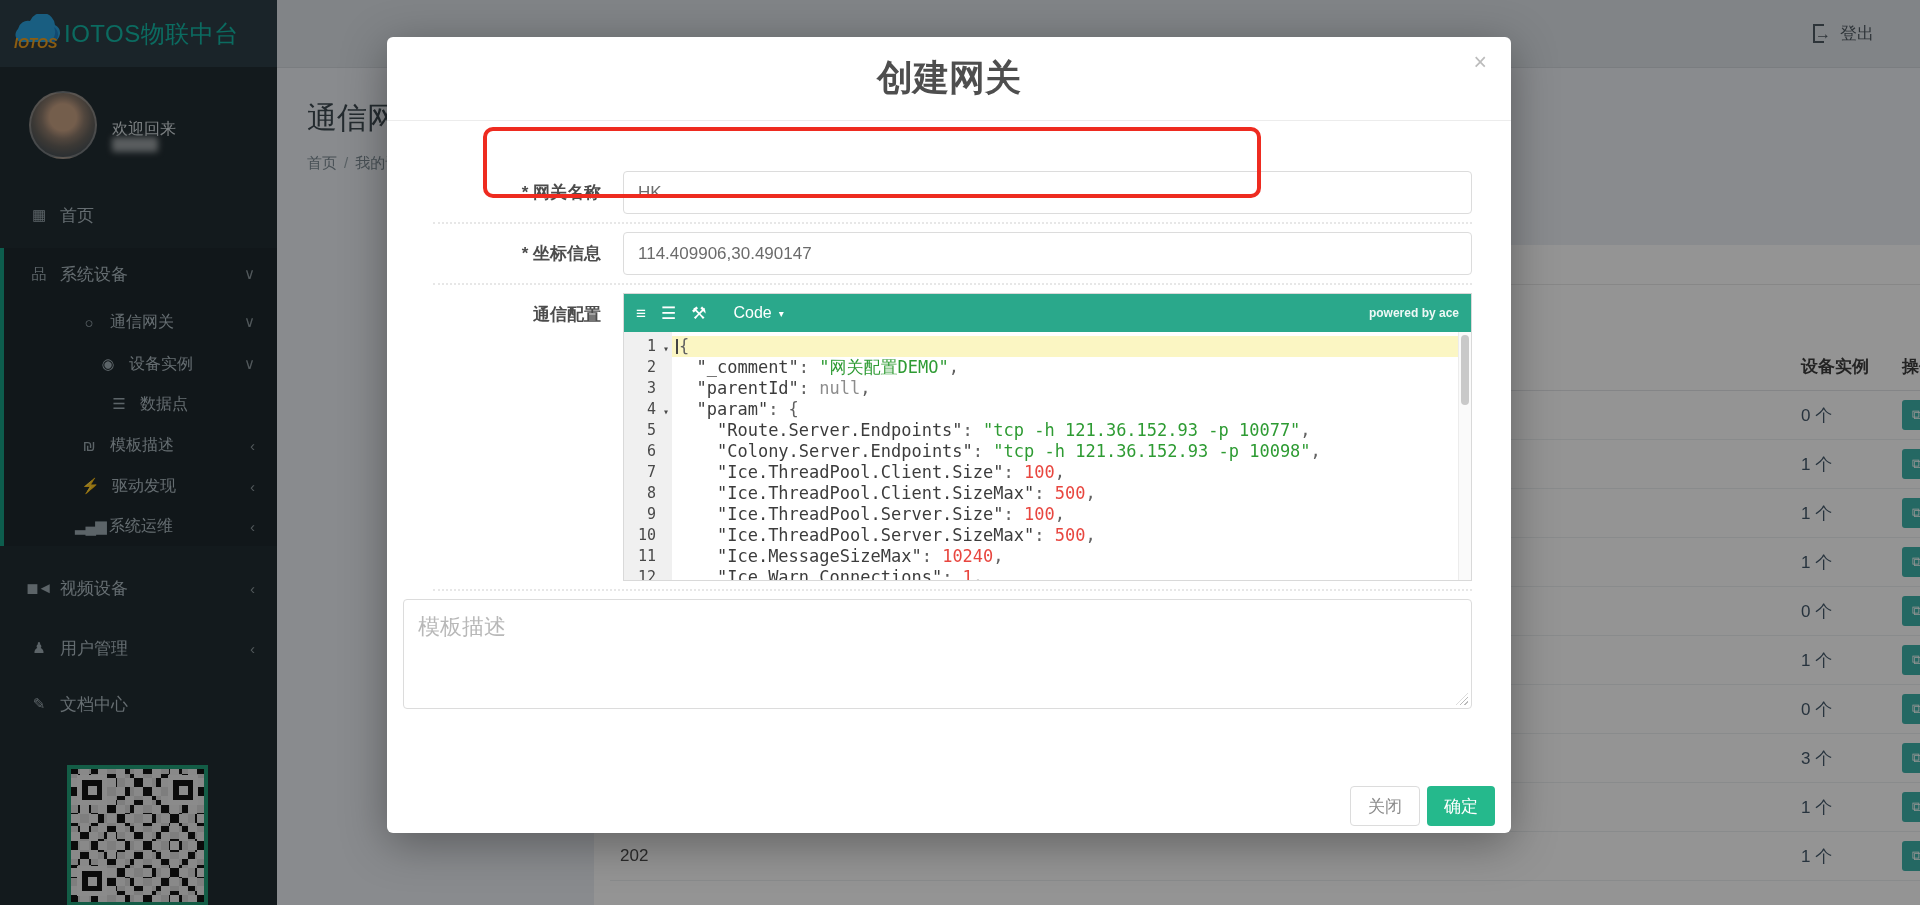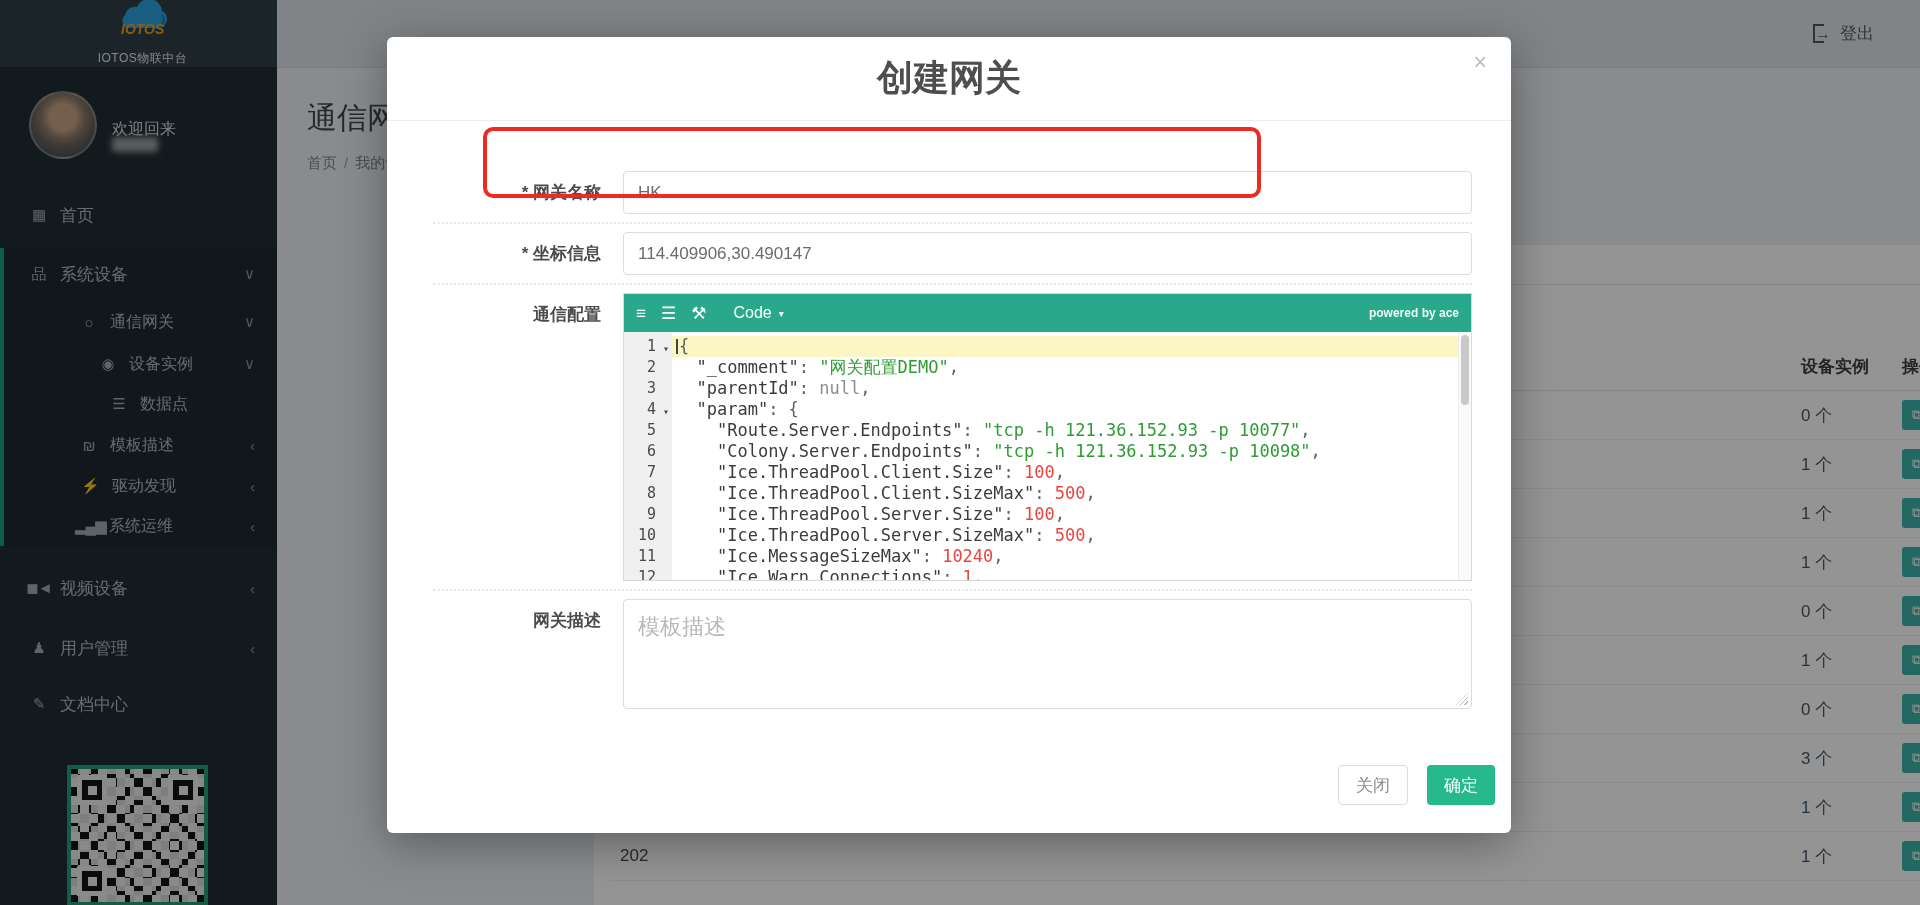--- a/index.html
+++ b/index.html
@@ -1,22 +1,22 @@
 <!DOCTYPE html>
 <html><head>
 <meta charset="utf-8">
 <style>
   html,body{margin:0;padding:0;background:#555;}
   .stage{position:relative;width:1920px;height:905px;overflow:hidden;background:#ecf0f5;
          font-family:"Liberation Sans",sans-serif;-webkit-font-smoothing:antialiased;}
 
   
   .sidebar{position:absolute;left:0;top:0;width:277px;height:905px;background:#222d32;z-index:1;}
-  .logo-bar{height:67px;background:#2e3f47;display:flex;align-items:center;padding-left:8px;gap:10px;flex-direction:column;}
-  .app-title{color:#e5e5e5;font-size:12px;letter-spacing:.5px;}
+  .logo-bar{height:67px;background:#2e3f47;display:flex;align-items:center;padding-left:8px;}
+  .app-title{color:#14b8a6;font-size:24px;letter-spacing:.5px;}
   .user-panel{position:relative;height:125px;}
   .avatar{position:absolute;left:29px;top:24px;width:64px;height:64px;border-radius:50%;
           border:2px solid rgba(255,255,255,.25);
           background:radial-gradient(circle at 50% 38%,#c9a284 0 26%,#8d7a6b 42%,#67625c 58%,#4e5458 75%,#3c4347 100%);}
   .welcome{position:absolute;left:112px;top:36px;color:#d3dbdf;font-size:16px;margin-top:16px;}
   .blur-name{position:absolute;left:112px;top:70px;width:46px;height:15px;background:#9aa0a3;filter:blur(3px);border-radius:2px;}
 
   .menu{position:absolute;top:190px;left:0;right:0;}
   .mi{position:relative;display:flex;align-items:center;color:#aebcc3;cursor:pointer;font-size:16px;}
   .mi .mic{width:26px;text-align:center;margin-right:8px;font-size:15px;color:#9fadb4;flex:0 0 26px;}
@@ -113,21 +113,21 @@
   .jstatus{height:27px;background:#ebebeb;border-top:1px solid #d8d8d8;display:flex;align-items:center;gap:28px;
            padding-left:10px;font-size:14px;color:#7a7a7a;}
 
   .ftextarea{width:100%;box-sizing:border-box;height:110px;border:1px solid #dcdcdc;border-radius:4px;
              padding:12px 14px;font-size:22px;color:#666;outline:none;resize:none;font-family:Liberation Sans, sans-serif;}
   .ftextarea::placeholder{color:#b8b8b8;}
   .resize-corner{position:absolute;right:4px;bottom:8px;width:12px;height:12px;pointer-events:none;
                  background:repeating-linear-gradient(135deg,rgba(0,0,0,0) 0 2px,#bbb 2px 3px);
                  clip-path:polygon(100% 0,100% 100%,0 100%);}
 
-  .m-footer{position:absolute;bottom:28px;right:16px;display:flex;gap:19px;}
+  .m-footer{position:absolute;bottom:7px;right:16px;display:flex;gap:7px;}
   .btn-close{height:40px;padding:0 17px;background:#fff;border:1px solid #dcdcdc;border-radius:4px;color:#8a8a8a;
              font-size:17px;cursor:pointer;font-family:"Liberation Sans",sans-serif;}
   .btn-ok{height:40px;padding:0 17px;background:#25b98c;border:none;border-radius:4px;color:#fff;
           font-size:17px;cursor:pointer;font-family:"Liberation Sans",sans-serif;}
 
   .red-annot{position:absolute;left:483px;top:127px;width:778px;height:71px;box-sizing:border-box;
              border:4px solid #ee2b20;border-radius:10px;z-index:20;pointer-events:none;}
 </style>
 </head>
 <body>
@@ -391,21 +391,20 @@
               <div class="jscroll" data-name="editor-scrollbar">
                 <div class="jthumb" data-name="scrollbar-thumb"></div>
               </div>
             </div>
           </div>
         </div>
       </div>
       <div class="fsep" data-name="divider"></div>
 
       <div class="frow top" data-name="form-row-desc">
-        <div class="flabel" data-name="desc-label">网关描述</div>
         <div class="fctl">
           <textarea class="ftextarea" data-name="gateway-desc-textarea" placeholder="模板描述" style=""></textarea>
           <div class="resize-corner" data-name="resize-handle-icon"></div>
         </div>
       </div>
 
     </div>
     <div class="m-footer" data-name="modal-footer">
       <button class="btn-close" data-name="close-button">关闭</button>
       <button class="btn-ok" data-name="confirm-button">确定</button>

